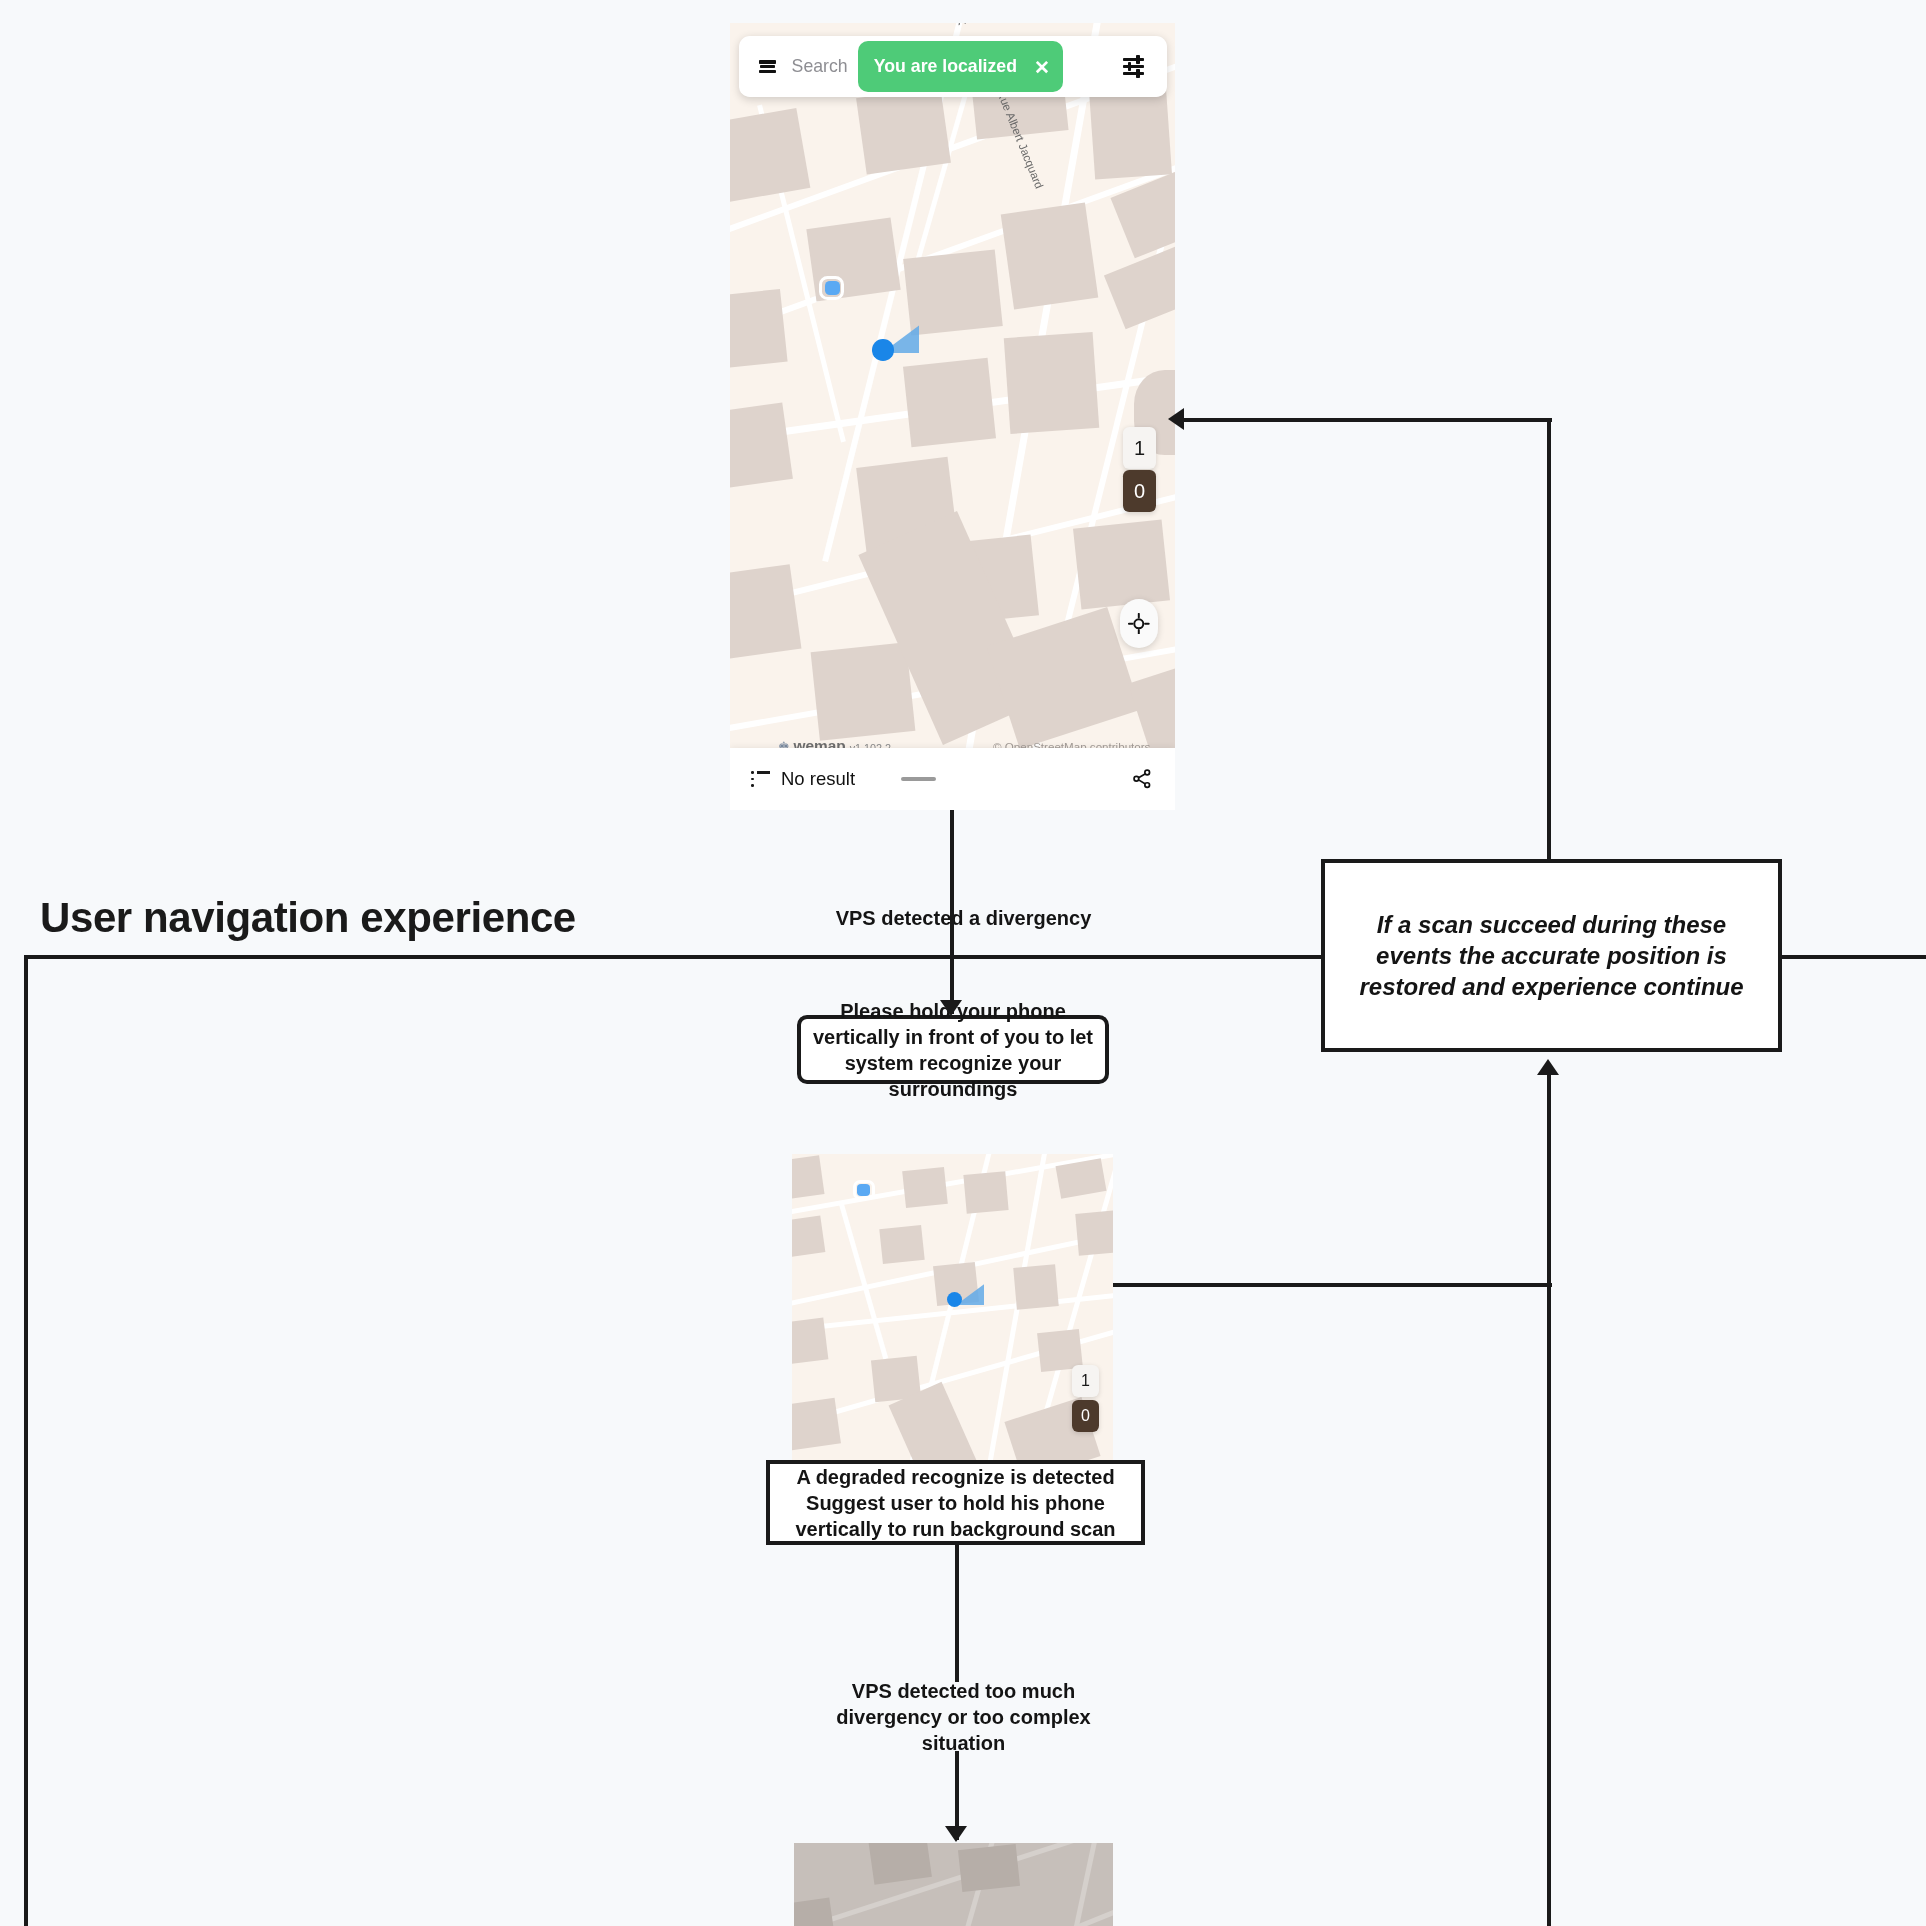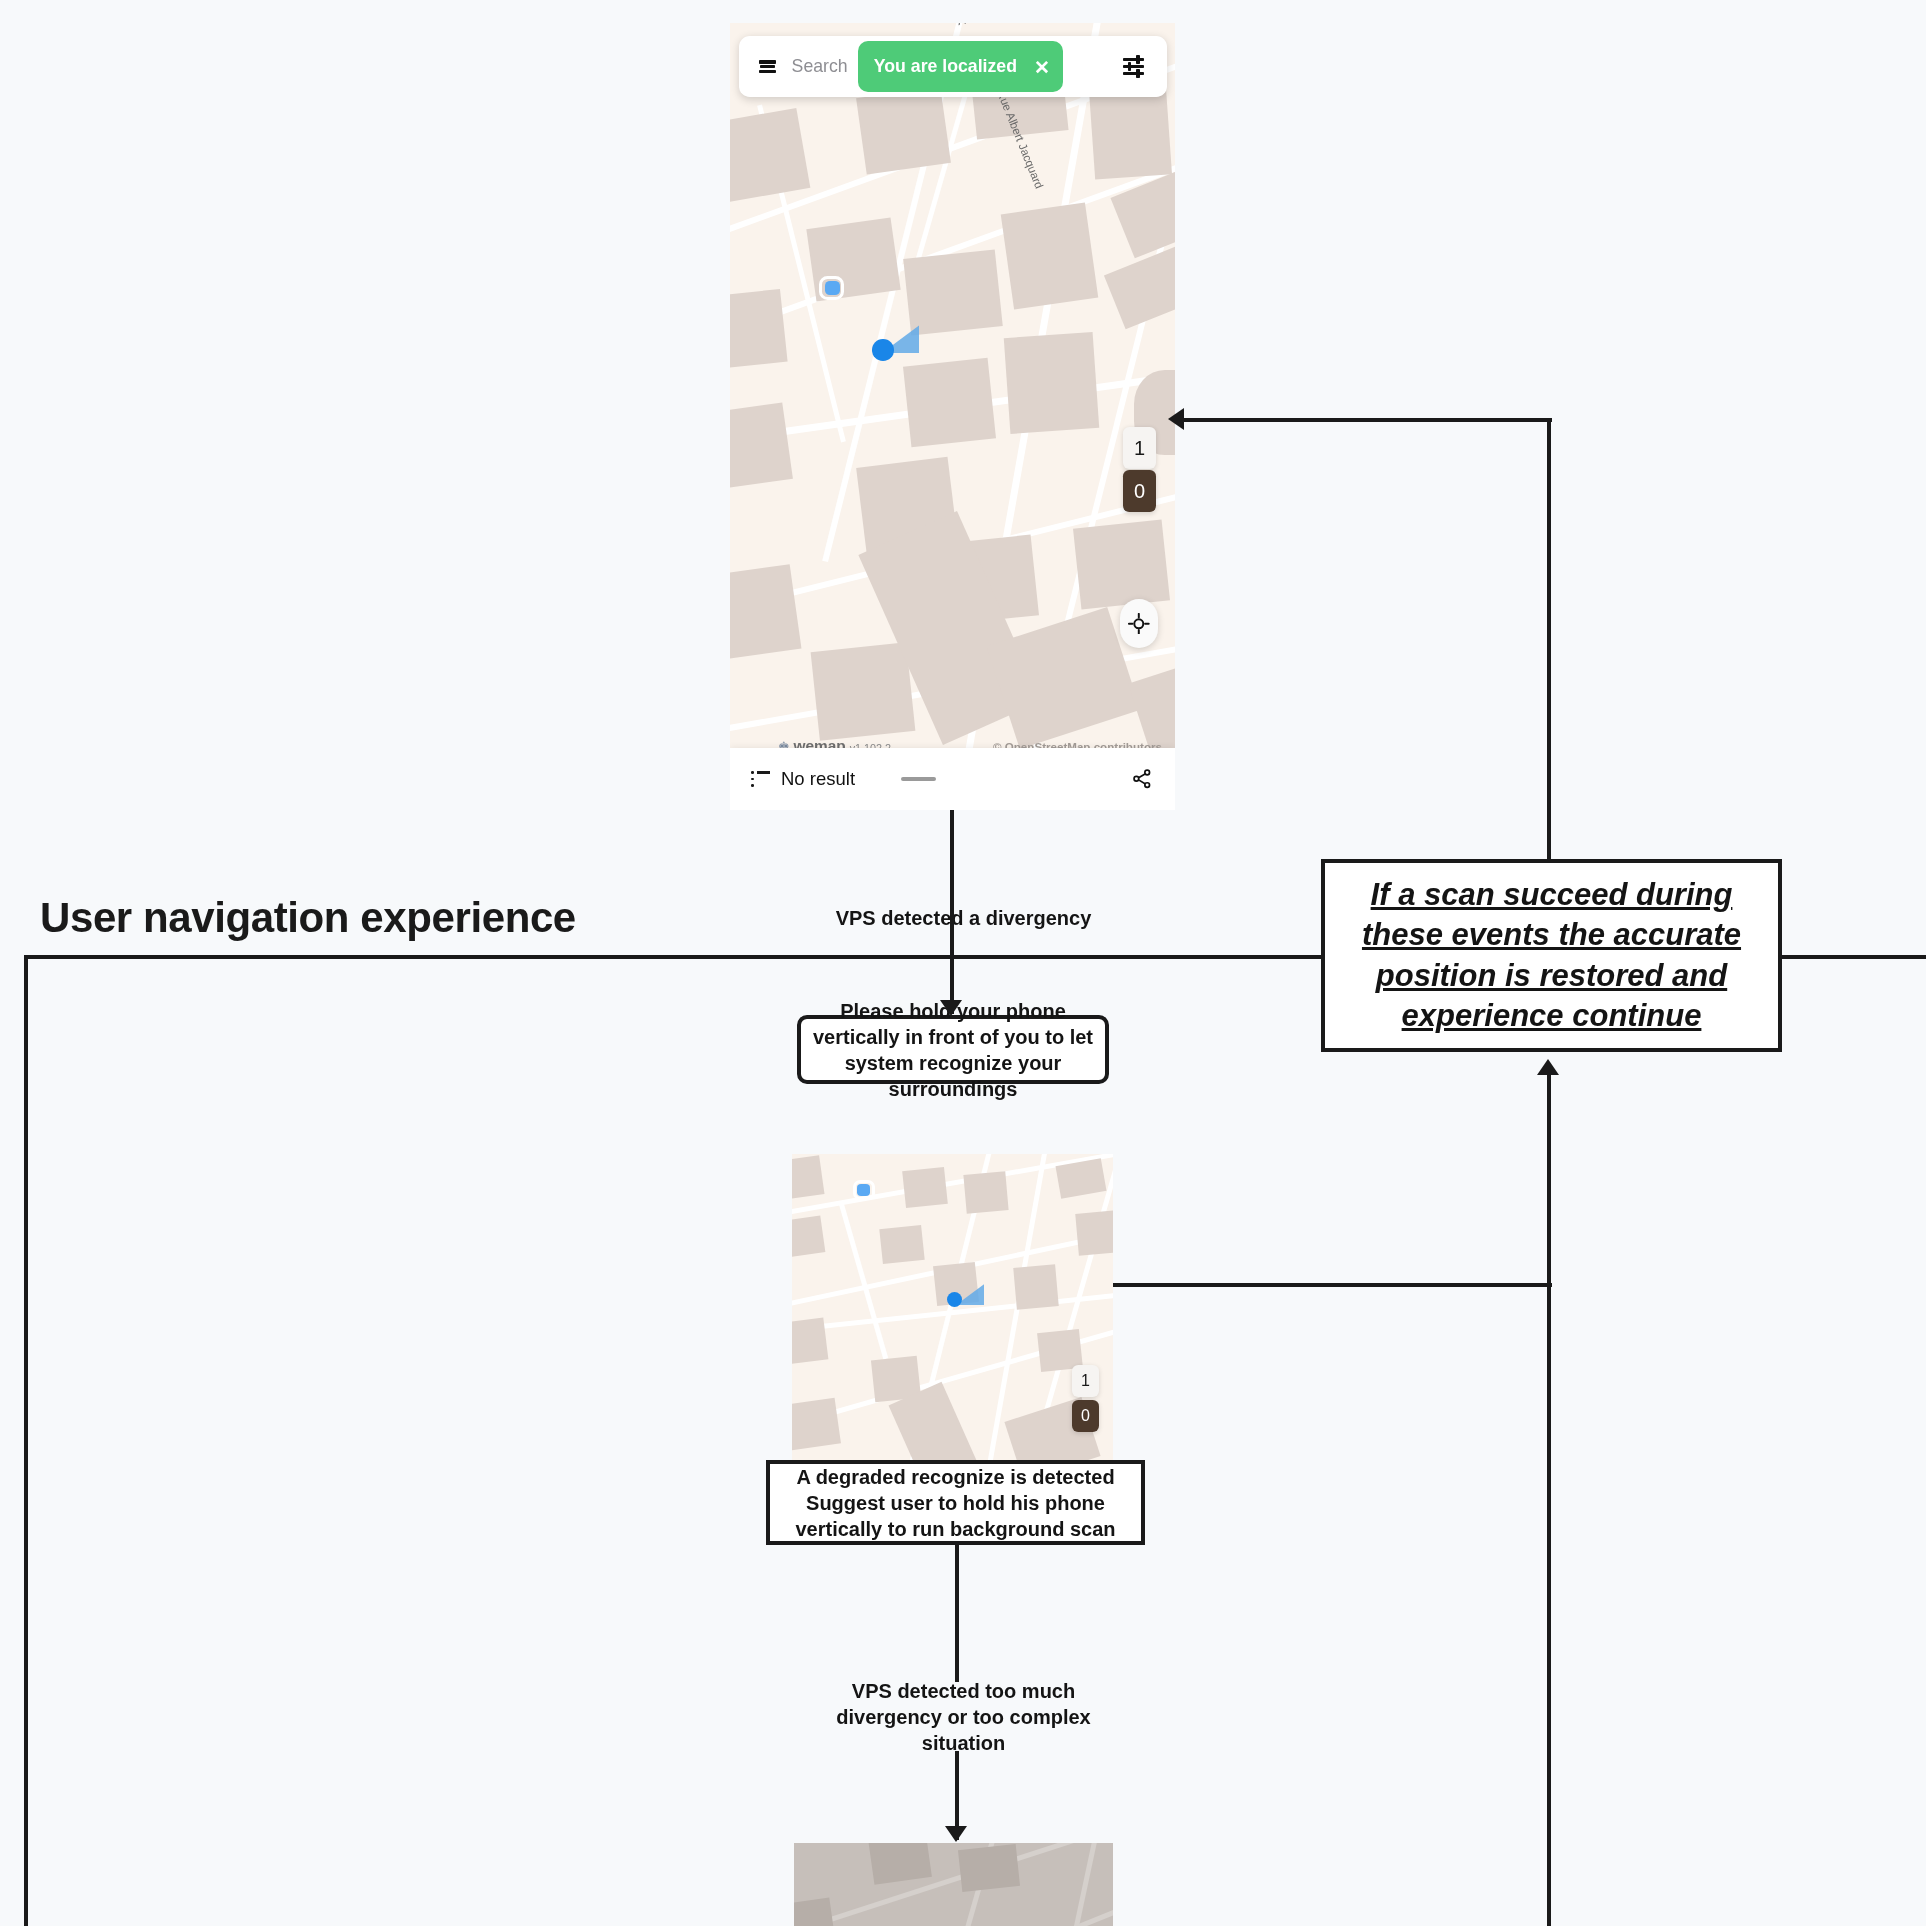--- a/index.html
+++ b/index.html
@@ -194,21 +194,21 @@
         <circle cx="12" cy="12" r="5" fill="none" stroke="#111" stroke-width="2.2"></circle>
         <path d="M12 1v4M12 19v4M1 12h4M19 12h4" stroke="#111" stroke-width="2.2" stroke-linecap="round"></path>
       </svg>
     </div>
 
     <div class="attrib" style="left:48px; top:715px;">
       <span class="wm-logo">♚</span>
       <span class="wm-name">wemap</span>
       <span class="wm-ver">v1.102.2</span>
     </div>
-    <div class="osm" style="left:263px; top:717px;font-weight:bold;">© OpenStreetMap contributors</div>
+    <div class="osm" style="left:263px; top:717px;">© OpenStreetMap contributors</div>
   </div>
 
   <div class="searchbar" style="left:8.5px; top:13px; width:428px; height:61px;">
     <div class="hamb">
         <i></i>
         <i></i>
         <i></i>
       </div>
     <div class="search-ph">Search</div>
     <div class="toast">
@@ -301,21 +301,21 @@
     <div class="bldg" style="left:-15.4px; top:58px; width:54px; height:50px; transform:rotate(-8deg);"></div>
 
   </div>
 </div>
 
 <div class="callout round" style="left:797px; top:1015px; width:312px; height:69px; font-size:20px;">Please hold your phone vertically in front of you to let system recognize your surroundings</div>
 
 <div class="callout" style="left:766px; top:1460px; width:379px; height:85px; font-size:20px; white-space:pre-line;">A degraded recognize is detected
 Suggest user to hold his phone vertically to run background scan</div>
 
-<div class="callout italic" style="left:1321px; top:859px; width:461px; height:193px; font-size:31px; padding:7.7px 21.6px;text-decoration:underline;">If a scan succeed during these events the accurate position is restored and experience continue</div>
+<div class="callout italic" style="left:1321px; top:859px; width:461px; height:193px; font-size:24px; padding:7.7px 21.6px;">If a scan succeed during these events the accurate position is restored and experience continue</div>
 
 <div class="edge-label" style="left:817px; top:905px; width:293px;">VPS detected a divergency</div>
 
 <div class="edge-label" style="left:824px; top:1678px; width:279px;">VPS detected too much divergency or too complex situation</div>
 
 <div class="ln" style="left:950px; top:810px; width:4.2px; height:204px;"></div>
 <div class="arrow-down" style="left:940px; top:1000px;"></div>
 
 <div class="ln" style="left:955px; top:1545px; width:4.2px; height:137px;"></div>
 <div class="ln" style="left:955px; top:1751px; width:4.2px; height:89px;"></div>

